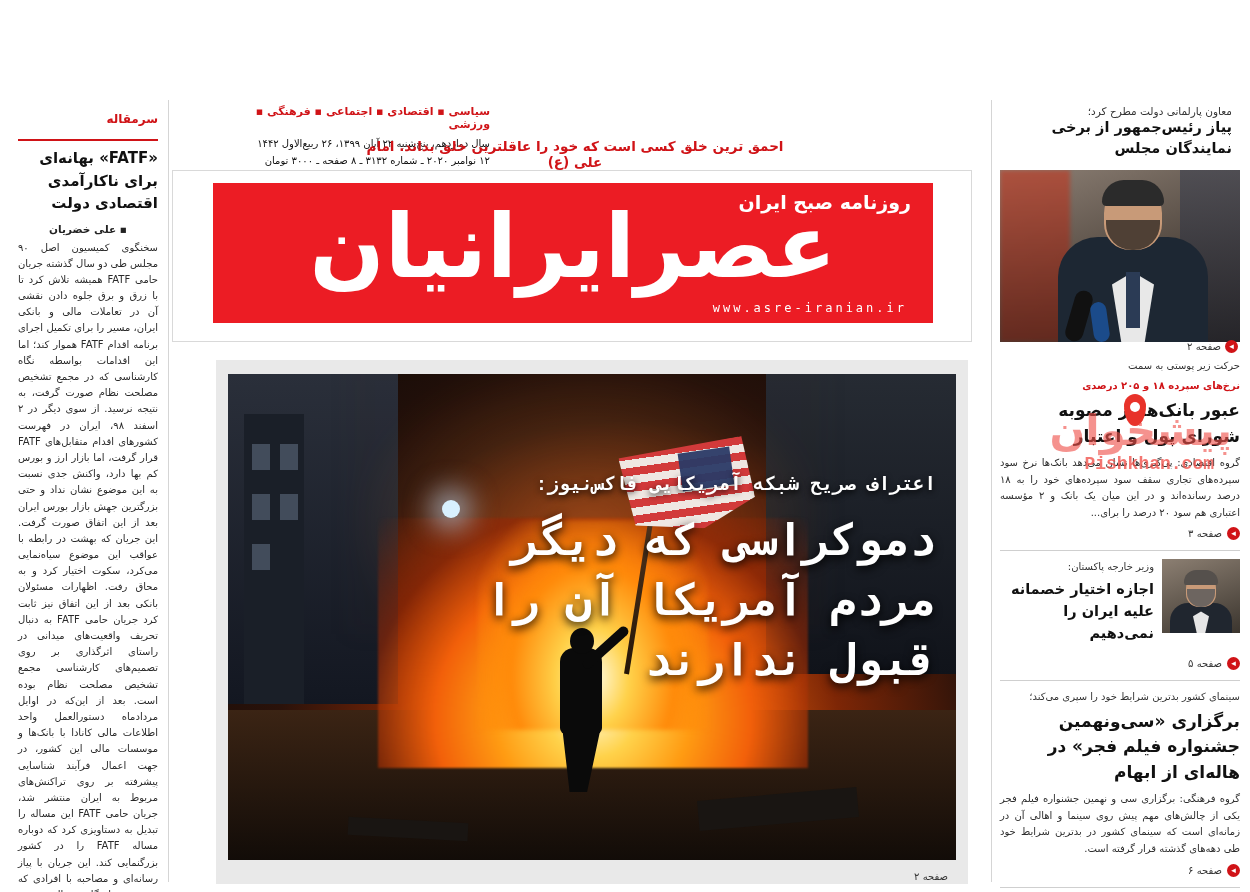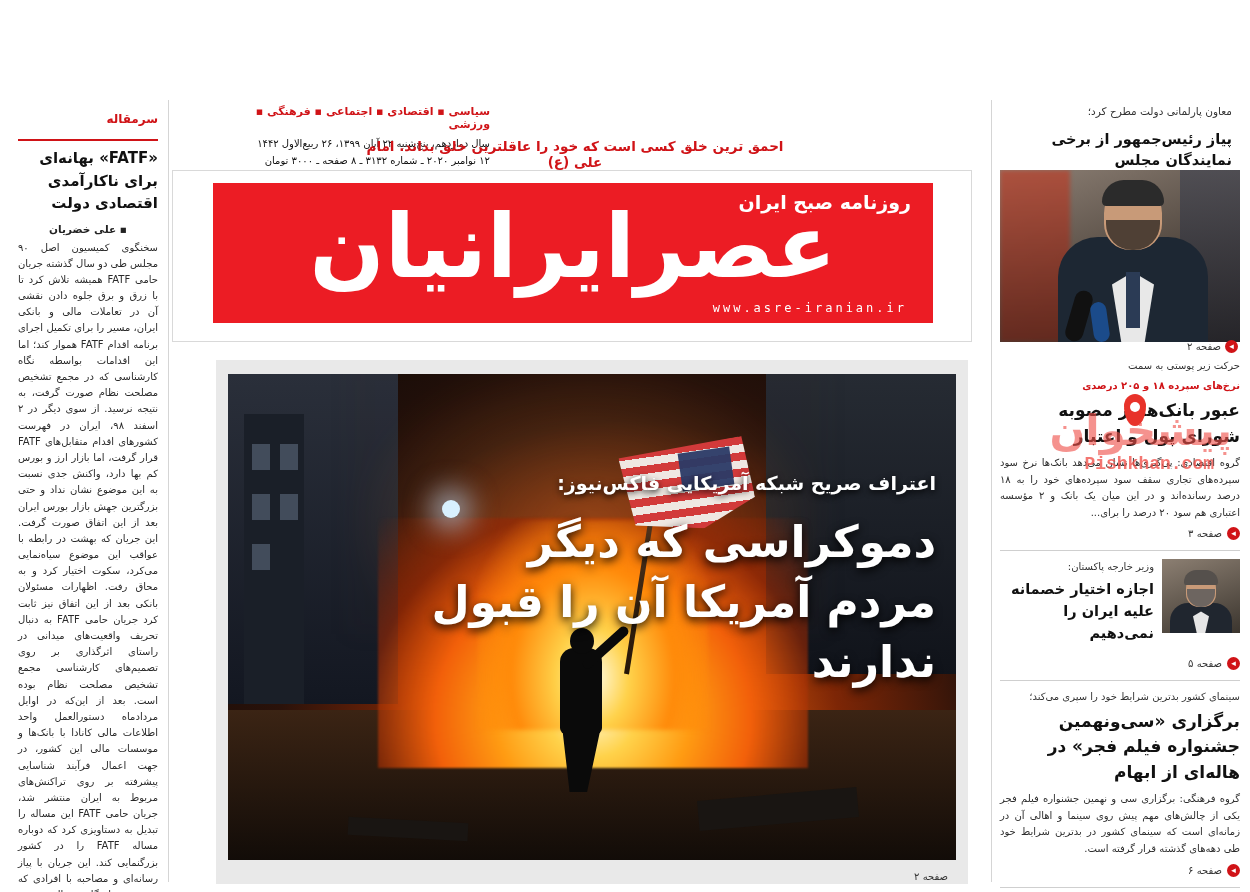--- a/index.html
+++ b/index.html
@@ -81,21 +81,21 @@
     direction: rtl;
   }
 
   .topright {
     position: absolute;
     right: 18px; top: 105px;
     width: 220px;
     direction: rtl;
     text-align: right;
   }
-  .topright .over { font-size: 10.5px; color: #333; margin-bottom: 12px; }
+  .topright .over { font-size: 10.5px; color: #333; margin-bottom: 0; }
   .topright .tit { font-size: 14.5px; font-weight: bold; color: #111; line-height: 1.45;}
 
   
   .logo-wrap {
     position: absolute;
     left: 172px; top: 170px;
     width: 800px; height: 172px;
     background: #fff;
     border: 1px solid #d9d9d9;
   }
@@ -179,20 +179,21 @@
     left: 216px; top: 360px;
     width: 752px; height: 524px;
     background: #e9e9e9;
     padding: 14px 12px 20px 12px;
   }
   .main-photo {
     position: relative;
     width: 728px; height: 486px;
     overflow: hidden;
     background: #a21caf;
+    font-family: Liberation Mono, monospace;
   }
   .mp-sky { position:absolute; inset:0; background: radial-gradient(ellipse at 55% 78%, #ffae1e 0%, #e0610c 18%, #7d2606 38%, #2a120a 62%, #0c0705 100%); }
   .mp-bldg-l { position:absolute; left:0; top:0; width:170px; height:330px; background: linear-gradient(180deg,#2a2f3a,#131721); }
   .mp-bldg-l2 { position:absolute; left:16px; top:40px; width:60px; height:290px; background:#1a1f28; }
   .mp-win { position:absolute; background:#5e6b7d; opacity:.6; }
   .mp-bldg-r { position:absolute; right:0; top:0; width:190px; height:300px; background: linear-gradient(180deg,#262b33,#10131a); }
   .mp-ground { position:absolute; left:0; right:0; bottom:0; height:150px; background: linear-gradient(180deg,#3b2414,#120c08); }
   .mp-fire {
     position:absolute; left:150px; bottom:92px; width:430px; height:250px;
     background: radial-gradient(ellipse at 50% 80%, #fff3c0 0%, #ffd24a 14%, #ff9b12 32%, #f2600a 52%, rgba(150,40,5,.65) 74%, rgba(20,10,5,0) 100%);

